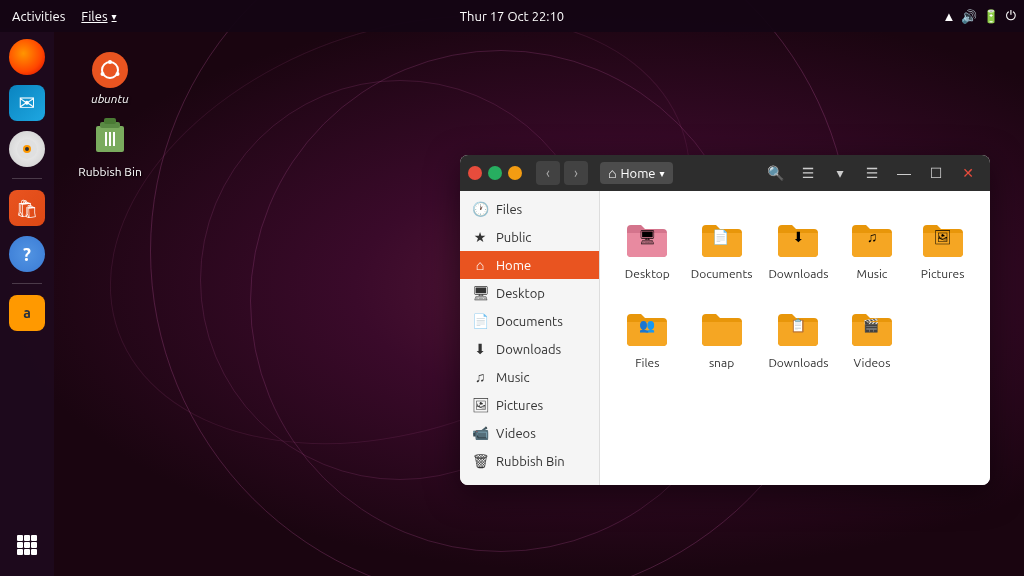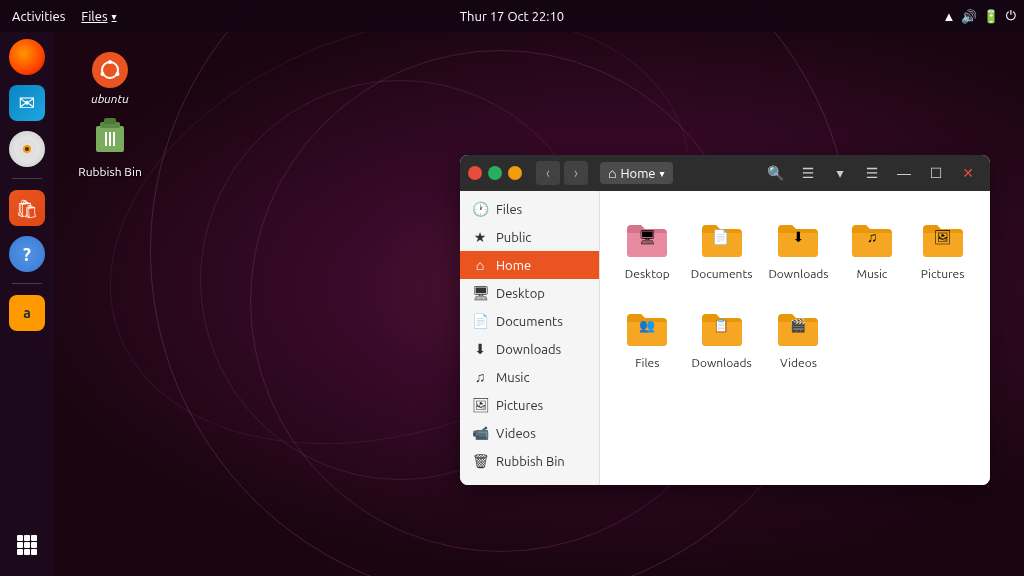--- a/index.html
+++ b/index.html
@@ -675,38 +675,47 @@
         <div class="folder-wrapper">
           <svg width="48" height="48" viewBox="0 0 48 48">
             <path d="M4 14 Q4 10 8 10 L18 10 L22 14 L40 14 Q44 14 44 18 L44 38 Q44 42 40 42 L8 42 Q4 42 4 38 Z" fill="#e8960a"></path>
             <path d="M4 18 L44 18 L44 38 Q44 42 40 42 L8 42 Q4 42 4 38 Z" fill="#f5a623"></path>
           </svg>
           <span class="folder-overlay" style="font-size:13px; margin-top:-4px;">👥</span>
         </div>
         <span class="file-item-label">Files</span>
       </div>
 
-
       <div class="file-item">
         <div class="folder-wrapper">
           <svg width="48" height="48" viewBox="0 0 48 48">
             <path d="M4 14 Q4 10 8 10 L18 10 L22 14 L40 14 Q44 14 44 18 L44 38 Q44 42 40 42 L8 42 Q4 42 4 38 Z" fill="#e8960a"></path>
             <path d="M4 18 L44 18 L44 38 Q44 42 40 42 L8 42 Q4 42 4 38 Z" fill="#f5a623"></path>
           </svg>
-          <span class="folder-overlay" style="font-size:13px; margin-top:-4px;">📋</span>
-        </div>
-        <span class="file-item-label">Downloads</span>
+        </div>
+        <span class="file-item-label">snap</span>
       </div>
 
       <div class="file-item">
         <div class="folder-wrapper">
           <svg width="48" height="48" viewBox="0 0 48 48">
             <path d="M4 14 Q4 10 8 10 L18 10 L22 14 L40 14 Q44 14 44 18 L44 38 Q44 42 40 42 L8 42 Q4 42 4 38 Z" fill="#e8960a"></path>
             <path d="M4 18 L44 18 L44 38 Q44 42 40 42 L8 42 Q4 42 4 38 Z" fill="#f5a623"></path>
           </svg>
+          <span class="folder-overlay" style="font-size:13px; margin-top:-4px;">📋</span>
+        </div>
+        <span class="file-item-label">Downloads</span>
+      </div>
+
+      <div class="file-item">
+        <div class="folder-wrapper">
+          <svg width="48" height="48" viewBox="0 0 48 48">
+            <path d="M4 14 Q4 10 8 10 L18 10 L22 14 L40 14 Q44 14 44 18 L44 38 Q44 42 40 42 L8 42 Q4 42 4 38 Z" fill="#e8960a"></path>
+            <path d="M4 18 L44 18 L44 38 Q44 42 40 42 L8 42 Q4 42 4 38 Z" fill="#f5a623"></path>
+          </svg>
           <span class="folder-overlay" style="font-size:13px; margin-top:-4px;">🎬</span>
         </div>
         <span class="file-item-label">Videos</span>
       </div>
 
     </div>
   </div>
 </div>
 
 </body></html>

